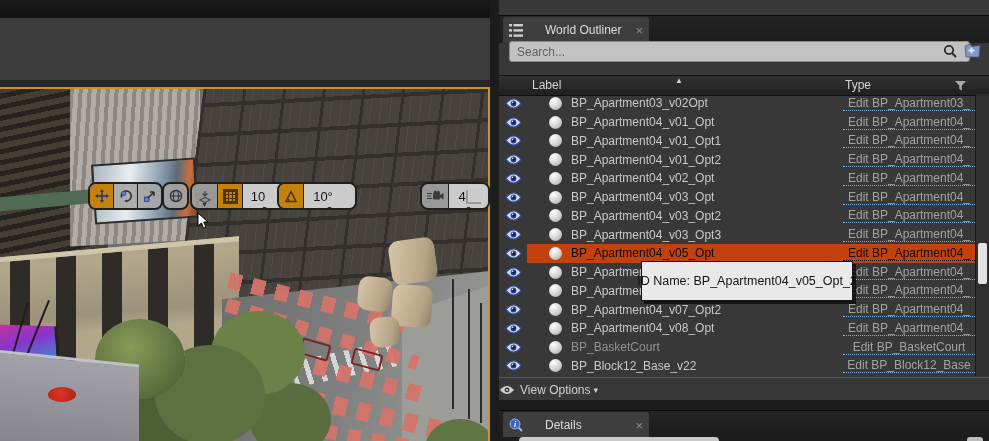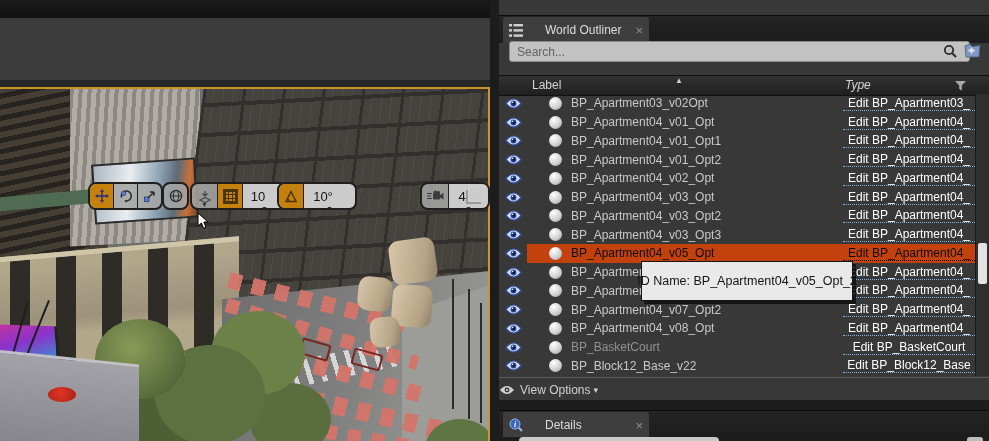--- a/index.html
+++ b/index.html
@@ -101,32 +101,32 @@
       font-family:inherit;outline:none;}
   .search-input::placeholder{color:#616161;}
   .search-mag{position:absolute;left:444px;top:10px;}
   .folder-add{position:absolute;left:464px;top:8px;width:19px;height:17px;cursor:pointer;}
   
   .outliner-header{position:absolute;left:0;top:75px;width:490px;height:19px;
       background:linear-gradient(#323232,#202020);border-top:1px solid #111;border-bottom:1px solid #111;
       color:#d4d4d4;font-size:12px;}
   .hdr-label{position:absolute;left:33px;top:2px;}
   .hdr-sort{position:absolute;left:176px;top:0px;font-size:8px;color:#cfcfcf;}
-  .hdr-type{position:absolute;left:346px;top:2px;font-style:italic;}
+  .hdr-type{position:absolute;left:346px;top:2px;}
   .hdr-filter{position:absolute;left:456px;top:5px;}
   
   .rows{position:absolute;left:0;top:94px;width:476px;height:282px;overflow:hidden;}
   .row{display:flex;height:18.75px;align-items:center;}
   .eye-cell{width:28px;flex:none;display:flex;justify-content:center;align-items:center;cursor:pointer;}
   .row-main{flex:1;height:100%;display:flex;align-items:center;position:relative;padding-left:22px;cursor:pointer;text-align:center;}
   .sphere{width:13px;height:13px;border-radius:50%;flex:none;margin-right:9px;
       background:radial-gradient(circle at 35% 28%,#ffffff,#d2d2d2 55%,#9a9a9a);}
   .row-label{font-size:12px;color:#c9c9c9;white-space:nowrap;}
   .row-type{position:absolute;left:316px;width:132px;overflow:hidden;white-space:nowrap;font-size:12px;
-      color:#ffffff;border-bottom:1px dotted #7fb2e5;cursor:pointer;line-height:14px;}
+      color:#a3a3a3;border-bottom:1px dotted #7fb2e5;cursor:pointer;line-height:14px;}
   .row.selected .row-main{background:#c2410c;}
   .row.selected .row-label{color:#0d0d0d;}
   .row.selected .row-type{color:#0d0d0d;border-bottom-color:#0d0d0d;}
   .row.dimmed .row-label{color:#919191;}
   
   .scrollbar{position:absolute;left:476px;top:94px;width:13px;height:282px;background:#2f2f2f;
       border-left:1px solid #191919;}
   .scroll-thumb{position:absolute;left:2px;top:149px;width:9px;height:41px;background:#e3e3e3;border-radius:2px;}
   
   .statusbar{position:absolute;left:0;top:377px;width:490px;height:23px;background:#383838;

